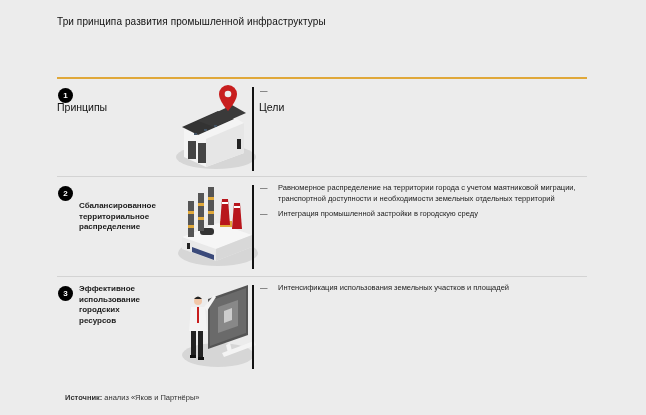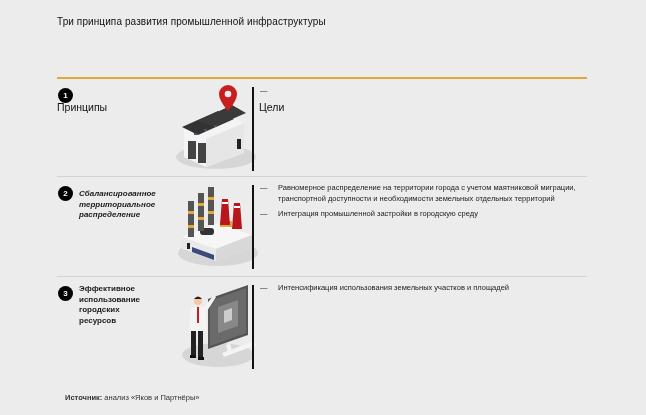--- a/index.html
+++ b/index.html
@@ -69,21 +69,21 @@
     <div class="goal">
       <span class="dash">—</span>
     </div>
   </div>
 </div>
 
 <div class="sep" style="top:176px;"></div>
 
 <div class="row" style="top:177px;height:94px;">
   <div class="num" style="top:9px;">2</div>
-  <div class="ptxt" style="top:12px;font-style:italic;">Сбалансированное территориальное распределение</div>
+  <div class="ptxt" style="top:24px;">Сбалансированное территориальное распределение</div>
   <div class="illus" style="top:4px;height:88px;">
     <svg width="85" height="88" viewBox="0 0 85 88">
       <ellipse cx="44" cy="72" rx="40" ry="13" fill="#d6d6d6"></ellipse>
       <polygon points="8,56 44,42 78,54 78,66 42,80 8,68" fill="#e9e9e9"></polygon>
       <polygon points="8,56 44,42 78,54 42,68" fill="#f6f6f6"></polygon>
       <polygon points="42,68 78,54 78,66 42,80" fill="#d8d8d8"></polygon>
       <polygon points="18,66 40,74 40,79 18,71" fill="#3b4a7a"></polygon>
       <rect x="13" y="62" width="3" height="6" fill="#222"></rect>
       <rect x="26" y="47" width="14" height="7" rx="3" fill="#333"></rect>
       <rect x="46" y="40" width="12" height="6" fill="#e0a83a"></rect>

